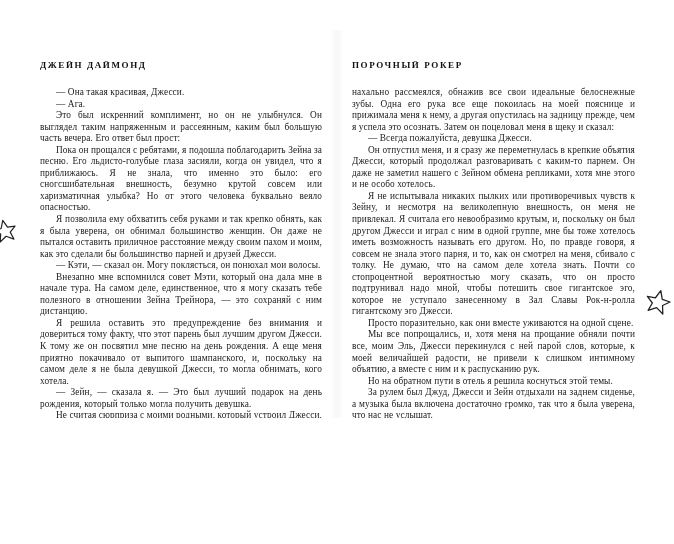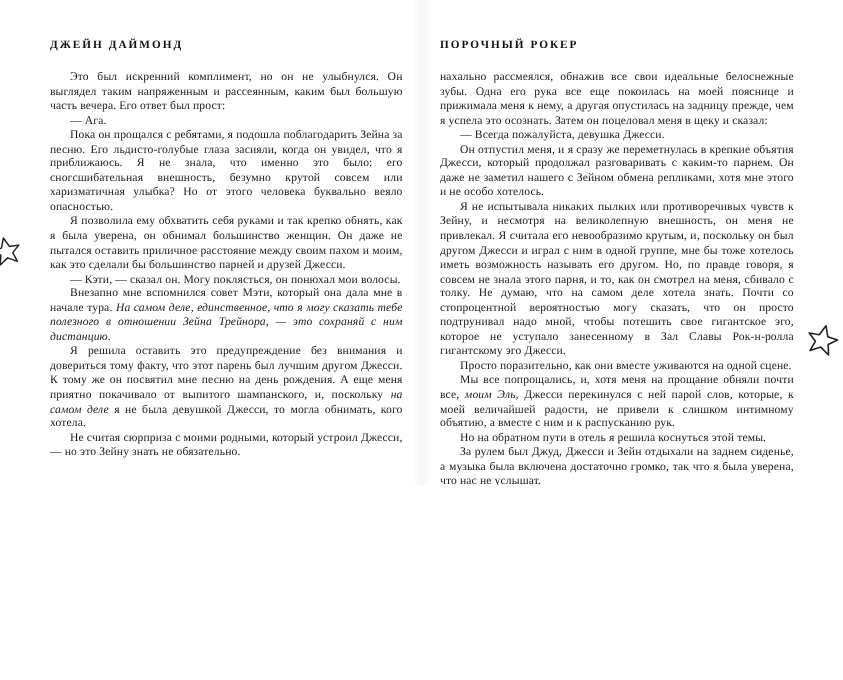--- a/index.html
+++ b/index.html
@@ -3,20 +3,21 @@
 <meta charset="utf-8">
 <style>
   html,body{margin:0;padding:0;background:#ffffff;}
   .spread{
     position:relative;
     width:674px;height:388px;
     background:#ffffff;
     overflow:hidden;
     font-family:"Liberation Serif","DejaVu Serif",serif;
     color:#1a1a1a;
+    margin-top:30px;
   }
   .spread::after{ 
     content:"";
     position:absolute;left:330px;top:0;width:14px;height:100%;
     background:linear-gradient(90deg,rgba(0,0,0,0) 0%,rgba(0,0,0,0.035) 50%,rgba(0,0,0,0) 100%);
     pointer-events:none;
   }
   .page{position:absolute;top:30px;}
   .page-left{left:40px;width:282px;}
   .page-right{left:352px;width:283px;}
@@ -33,21 +34,21 @@
   .body-text{margin-top:17px;}
   .para{
     margin:0;
     font-size:9.3px;
     line-height:11.55px;
     text-align:justify;
     text-indent:16px;
     letter-spacing:0.1px;
   }
   .para.no-indent{text-indent:0;}
-  .em{font-style:italic;}
+  .em{}
   .page-number{
     position:absolute;
     font-family:"Liberation Serif","DejaVu Serif",serif;
     font-weight:bold;
     font-style:italic;
     font-size:11px;
     color:#111;
   }
   #pn-left{left:46px;top:528px;}
   #pn-right{left:584px;top:510px;}
@@ -55,27 +56,29 @@
   .deco svg{display:block;}
 </style>
 </head>
 <body>
 
 <div class="spread">
 
   <div class="page page-left">
     <div class="running-head">ДЖЕЙН ДАЙМОНД</div>
     <div class="body-text">
+        <p class="para"><span>— Она такая красивая, Джесси.</span></p>
+        <p class="para"><span>— Ага.</span></p>
         <p class="para"><span>Это был искренний комплимент, но он не улыбнулся. Он выглядел таким напряженным и рассеянным, каким был большую часть вечера. Его ответ был прост:</span></p>
-        <p class="para"><span>— Ага.</span></p>
         <p class="para"><span>Пока он прощался с ребятами, я подошла поблагодарить Зейна за песню. Его льдисто-голубые глаза засияли, когда он увидел, что я приближаюсь. Я не знала, что именно это было: его сногсшибательная внешность, безумно крутой совсем или харизматичная улыбка? Но от этого человека буквально веяло опасностью.</span></p>
         <p class="para"><span>Я позволила ему обхватить себя руками и так крепко обнять, как я была уверена, он обнимал большинство женщин. Он даже не пытался оставить приличное расстояние между своим пахом и моим, как это сделали бы большинство парней и друзей Джесси.</span></p>
         <p class="para"><span>— Кэти, — сказал он. Могу поклясться, он понюхал мои волосы.</span></p>
         <p class="para"><span>Внезапно мне вспомнился совет Мэти, который она дала мне в начале тура. </span><span class="em">На самом деле, единственное, что я могу сказать тебе полезного в отношении Зейна Трейнора, — это сохраняй с ним дистанцию.</span></p>
         <p class="para"><span>Я решила оставить это предупреждение без внимания и довериться тому факту, что этот парень был лучшим другом Джесси. К тому же он посвятил мне песню на день рождения. А еще меня приятно покачивало от выпитого шампанского, и, поскольку </span><span class="em">на самом деле</span><span> я не была девушкой Джесси, то могла обнимать, кого хотела.</span></p>
+        <p class="para"><span>— Зейн, — сказала я. — Это был лучший подарок на день рождения, который только могла получить девушка.</span></p>
         <p class="para"><span>Не считая сюрприза с моими родными, который устроил Джесси, — но это Зейну знать не обязательно.</span></p>
       </div>
   </div>
 
   <div class="page page-right">
     <div class="running-head">ПОРОЧНЫЙ РОКЕР</div>
     <div class="body-text">
         <p class="para no-indent"><span>нахально рассмеялся, обнажив все свои идеальные белоснежные зубы. Одна его рука все еще покоилась на моей пояснице и прижимала меня к нему, а другая опустилась на задницу прежде, чем я успела это осознать. Затем он поцеловал меня в щеку и сказал:</span></p>
         <p class="para"><span>— Всегда пожалуйста, девушка Джесси.</span></p>
         <p class="para"><span>Он отпустил меня, и я сразу же переметнулась в крепкие объятия Джесси, который продолжал разговаривать с каким-то парнем. Он даже не заметил нашего с Зейном обмена репликами, хотя мне этого и не особо хотелось.</span></p>

